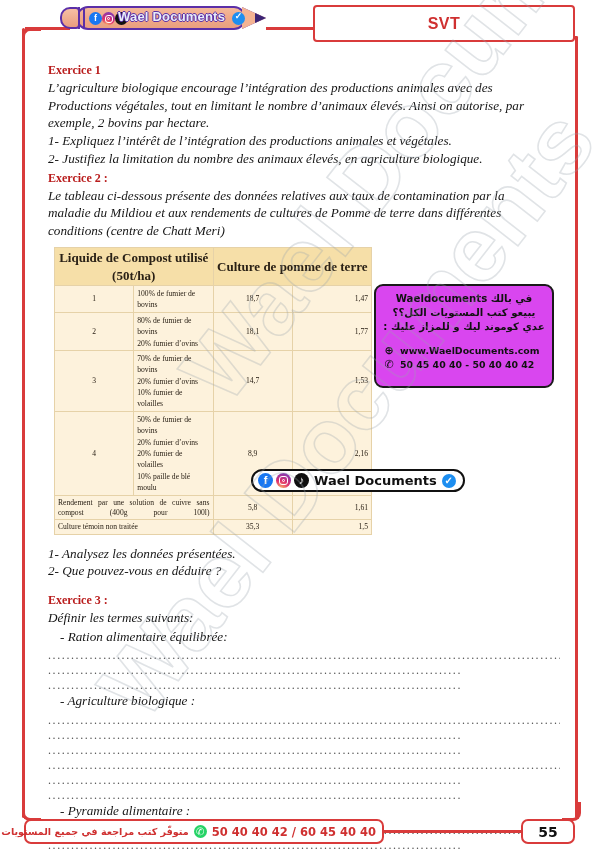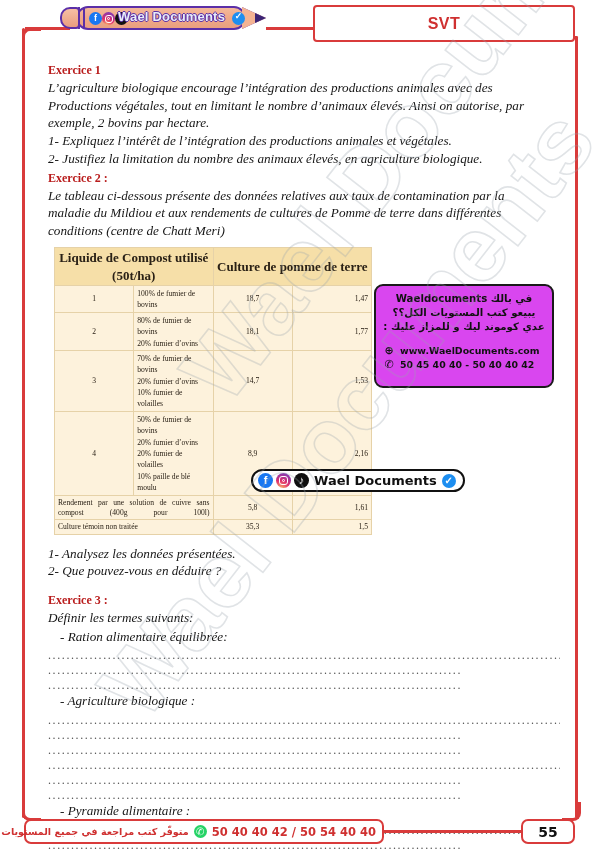--- a/index.html
+++ b/index.html
@@ -518,21 +518,21 @@
     </div>
     <div class="pill-icon pi-tt">
         <span>♪</span>
       </div>
     <span class="pill-text">Wael Documents</span>
     <div class="pill-verified"></div>
   </div>
 
   <div class="footer-connector"></div>
   <div id="footer-bar">
-    <span class="footer-phone">50 40 40 42 / 50 54 40 40</span>
+    <span class="footer-phone">50 40 40 42 / 60 45 40 40</span>
     <span class="wa-icon"></span>
     <span class="footer-ar">متوفّر كتب مراجعة في جميع المستويات و المواد</span>
   </div>
   <div id="page-number-box">
     <span class="pg">55</span>
   </div>
 
   <svg id="watermark" viewBox="0 0 600 850">
     <g transform="rotate(-52 330 260)">
       <text id="wm1" x="150" y="270">Wael Documents</text>

